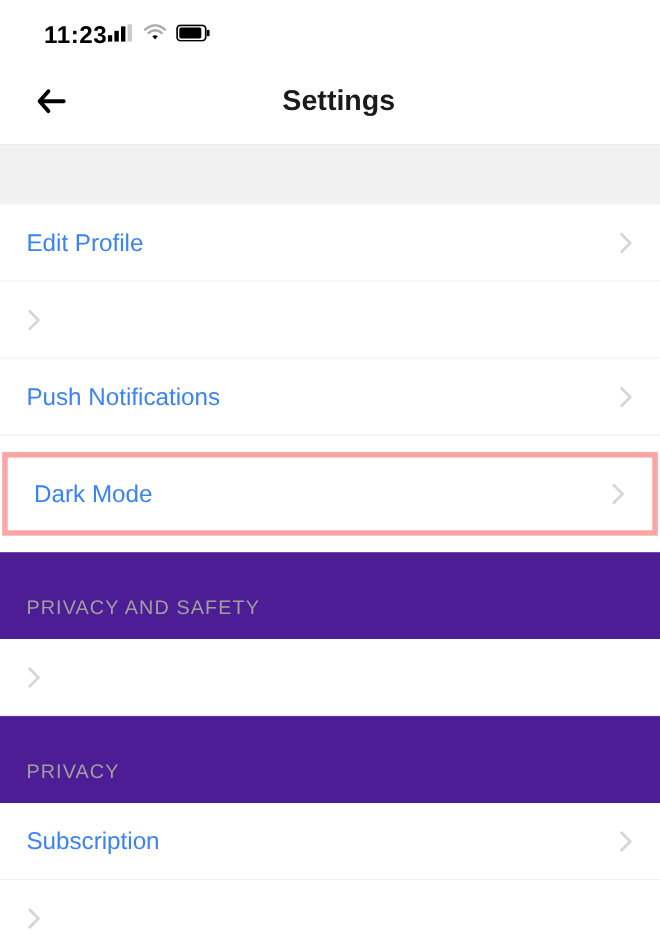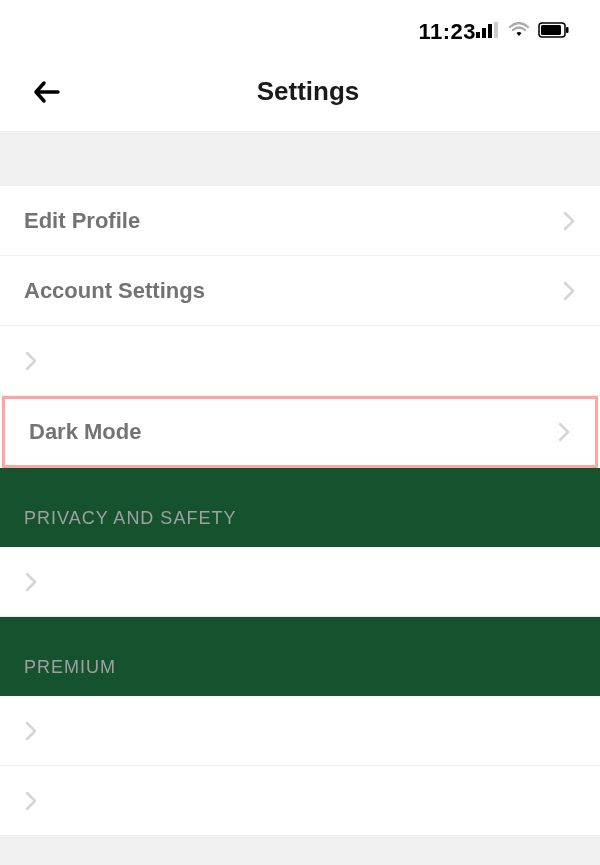--- a/index.html
+++ b/index.html
@@ -10,21 +10,21 @@
     }
     body {
       width: 600px;
       height: 865px;
       background: #fff;
       position: relative;
       overflow: hidden;
     }
     .status-bar {
       display: flex;
-      justify-content: flex-end;
+      justify-content: flex-start;
       align-items: center;
       padding: 18px 30px 10px 40px;
       height: 56px;
     }
     .status-time {
       font-size: 22px;
       font-weight: 700;
       color: #000;
       letter-spacing: 0.5px;
     }
@@ -54,21 +54,21 @@
       font-size: 26px;
       font-weight: 700;
       color: #1a1a1a;
     }
     .gap {
       background: #f1f1f1;
       height: 54px;
       width: 100%;
     }
     .section-header {
-      background: #14532d;
+      background: #4c1d95;
       padding: 40px 24px 18px 24px;
       font-size: 18px;
       font-weight: 400;
       color: #a0a0a0;
       letter-spacing: 1px;
     }
     .list-item {
       display: flex;
       align-items: center;
       justify-content: space-between;
@@ -76,30 +76,30 @@
       background: #fff;
       border-bottom: 1px solid #eee;
       cursor: pointer;
       min-height: 70px;
     }
     .list-item:last-of-type {
       border-bottom: none;
     }
     .list-item-label {
       font-size: 22px;
-      font-weight: 700;
-      color: #737373;
+      font-weight: 400;
+      color: #3b82f6;
     }
     .chevron {
       display: flex;
       align-items: center;
     }
     .highlight {
-      border: 3px solid #fca5a5;
-      margin: 0 2px;
+      border: 5px solid #fca5a5;
+      margin: 15px 2px;
     }
     .below-gap {
       background: #f1f1f1;
       height: 200px;
       width: 100%;
     }
   </style>
 </head>
 <body>
 
@@ -145,29 +145,29 @@
 <div class="list-item">
   <span class="list-item-label">Edit Profile</span>
   <span class="chevron">
     <svg width="14" height="22" viewBox="0 0 14 22">
         <path d="M3 3 L11 11 L3 19" stroke="#d5d5d5" stroke-width="2.5" fill="none" stroke-linecap="round" stroke-linejoin="round"></path>
       </svg>
   </span>
 </div>
 
 <div class="list-item">
-  <span class="list-item-label">Account Settings</span>
-  <span class="chevron">
-    <svg width="14" height="22" viewBox="0 0 14 22">
-        <path d="M3 3 L11 11 L3 19" stroke="#d5d5d5" stroke-width="2.5" fill="none" stroke-linecap="round" stroke-linejoin="round"></path>
-      </svg>
-  </span>
-</div>
-
-<div class="list-item">
+  <span class="chevron">
+    <svg width="14" height="22" viewBox="0 0 14 22">
+        <path d="M3 3 L11 11 L3 19" stroke="#d5d5d5" stroke-width="2.5" fill="none" stroke-linecap="round" stroke-linejoin="round"></path>
+      </svg>
+  </span>
+</div>
+
+<div class="list-item">
+  <span class="list-item-label">Push Notifications</span>
   <span class="chevron">
     <svg width="14" height="22" viewBox="0 0 14 22">
         <path d="M3 3 L11 11 L3 19" stroke="#d5d5d5" stroke-width="2.5" fill="none" stroke-linecap="round" stroke-linejoin="round"></path>
       </svg>
   </span>
 </div>
 
 <div class="list-item highlight">
   <span class="list-item-label">Dark Mode</span>
   <span class="chevron">
@@ -180,23 +180,24 @@
 <div class="section-header">PRIVACY AND SAFETY</div>
 
 <div class="list-item">
   <span class="chevron">
     <svg width="14" height="22" viewBox="0 0 14 22">
         <path d="M3 3 L11 11 L3 19" stroke="#d5d5d5" stroke-width="2.5" fill="none" stroke-linecap="round" stroke-linejoin="round"></path>
       </svg>
   </span>
 </div>
 
-<div class="section-header">PREMIUM</div>
-
-<div class="list-item">
+<div class="section-header">PRIVACY</div>
+
+<div class="list-item">
+  <span class="list-item-label">Subscription</span>
   <span class="chevron">
     <svg width="14" height="22" viewBox="0 0 14 22">
         <path d="M3 3 L11 11 L3 19" stroke="#d5d5d5" stroke-width="2.5" fill="none" stroke-linecap="round" stroke-linejoin="round"></path>
       </svg>
   </span>
 </div>
 
 <div class="list-item">
   <span class="chevron">
     <svg width="14" height="22" viewBox="0 0 14 22">

